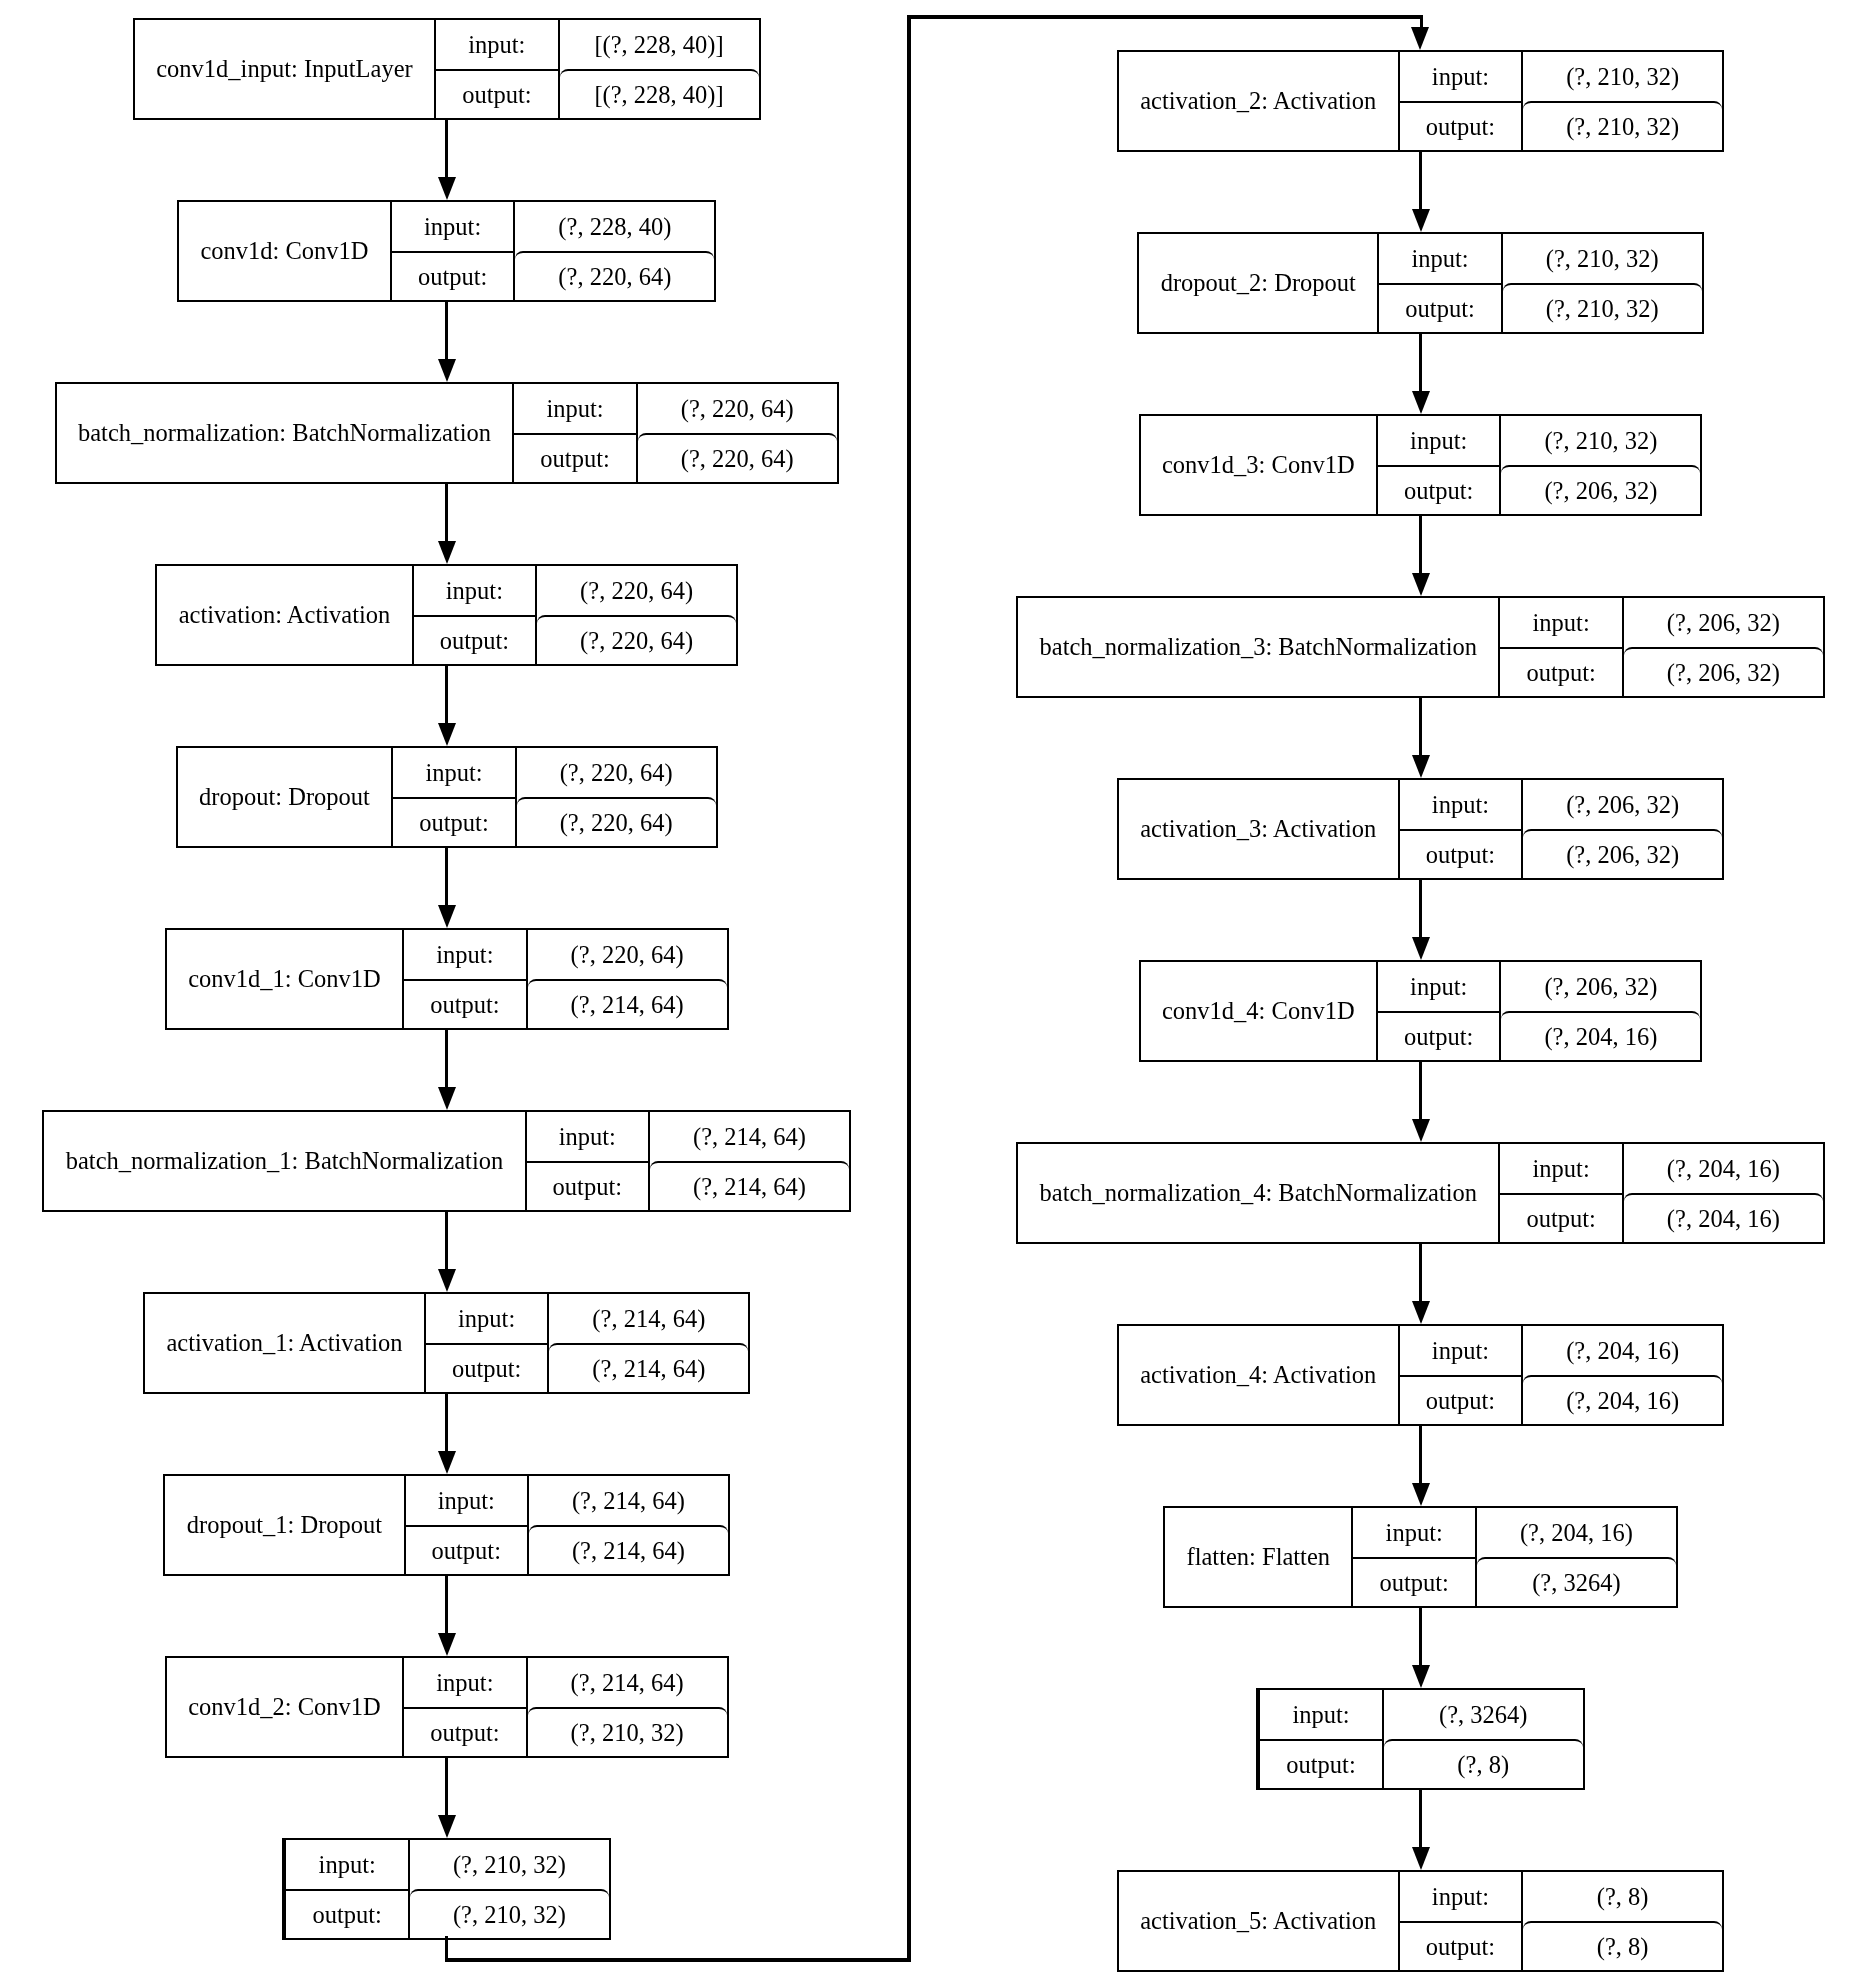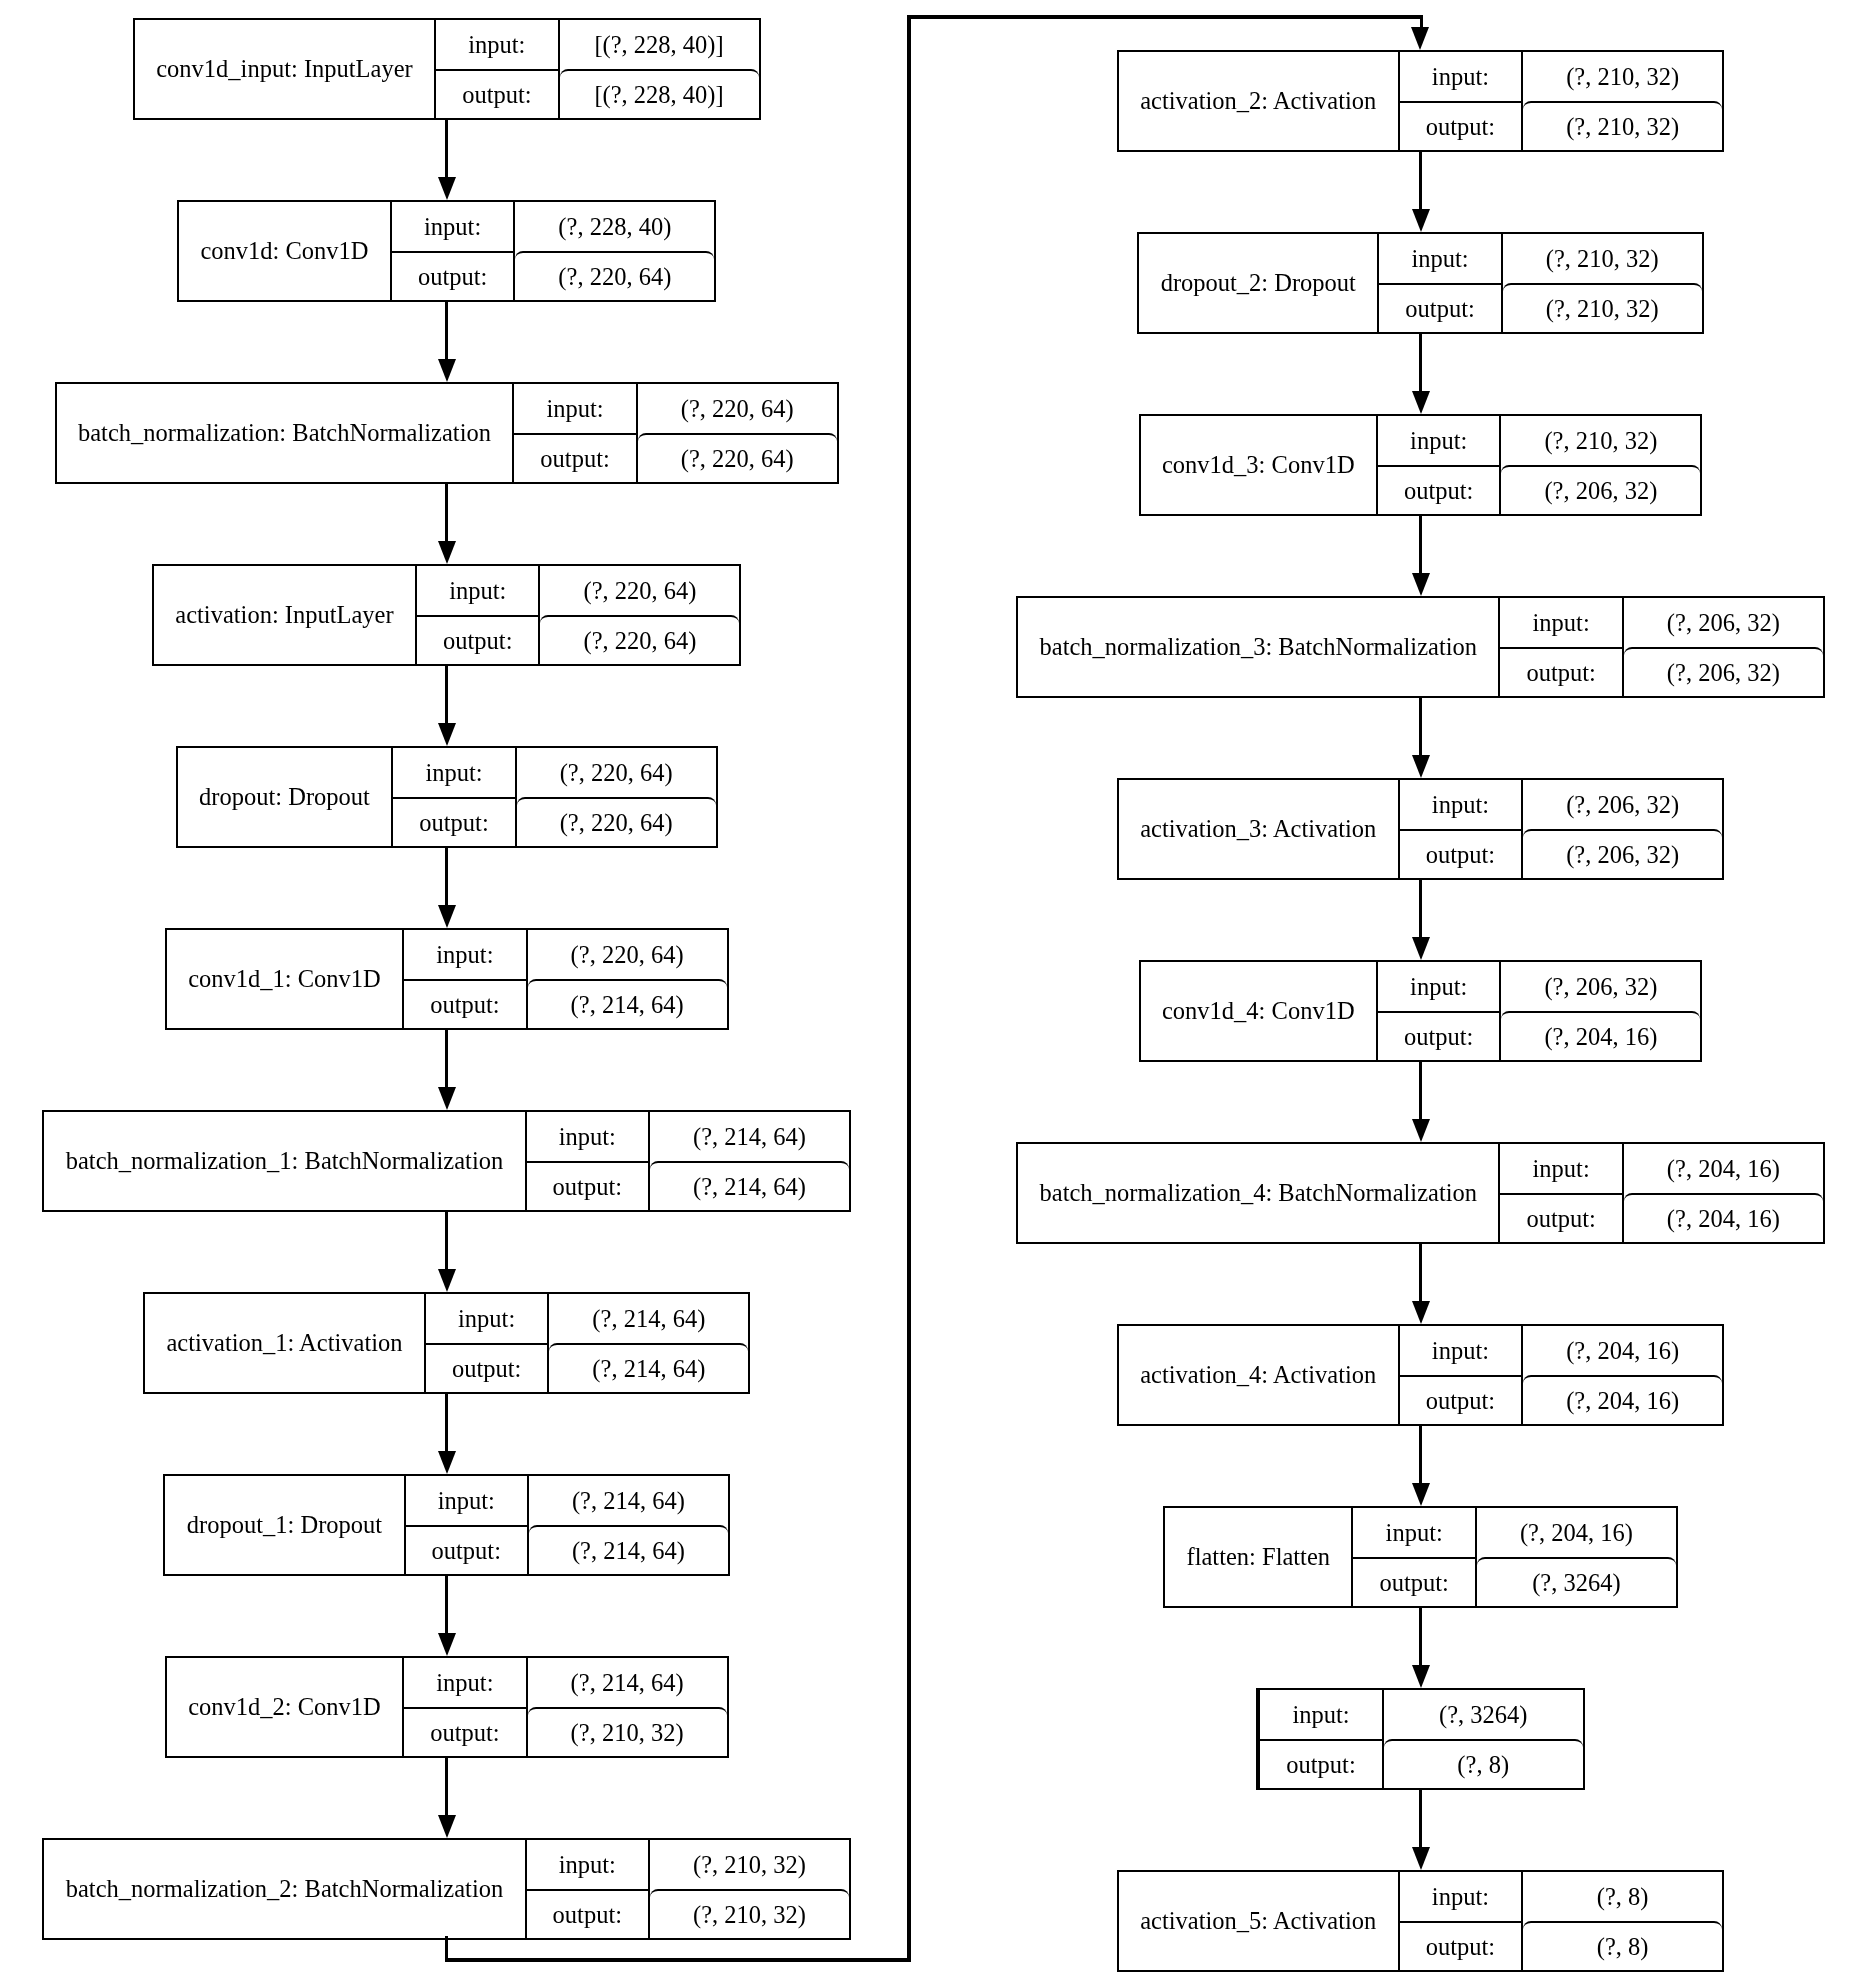--- a/index.html
+++ b/index.html
@@ -146,21 +146,21 @@
       <div class="io-cell io-value row2">(?, 220, 64)</div>
     </div>
   </div>
 
   <div class="arrow">
     <div class="shaft"></div>
     <div class="head"></div>
   </div>
 
   <div class="node">
-    <div class="name-cell">activation: InputLayer</div>
+    <div class="name-cell">activation: Activation</div>
     <div class="io">
       <div class="io-cell io-label row1">input:</div>
       <div class="io-cell io-value row1">(?, 220, 64)</div>
       <div class="io-cell io-label row2">output:</div>
       <div class="io-cell io-value row2">(?, 220, 64)</div>
     </div>
   </div>
 
   <div class="arrow">
     <div class="shaft"></div>
@@ -251,21 +251,20 @@
       <div class="io-cell io-value row2">(?, 210, 32)</div>
     </div>
   </div>
 
   <div class="arrow">
     <div class="shaft"></div>
     <div class="head"></div>
   </div>
 
   <div class="node">
-    <div class="name-cell">batch_normalization_2: BatchNormalization</div>
     <div class="io">
       <div class="io-cell io-label row1">input:</div>
       <div class="io-cell io-value row1">(?, 210, 32)</div>
       <div class="io-cell io-label row2">output:</div>
       <div class="io-cell io-value row2">(?, 210, 32)</div>
     </div>
   </div>
 </div>
   <div class="column" id="col-right">
   <div class="node">

